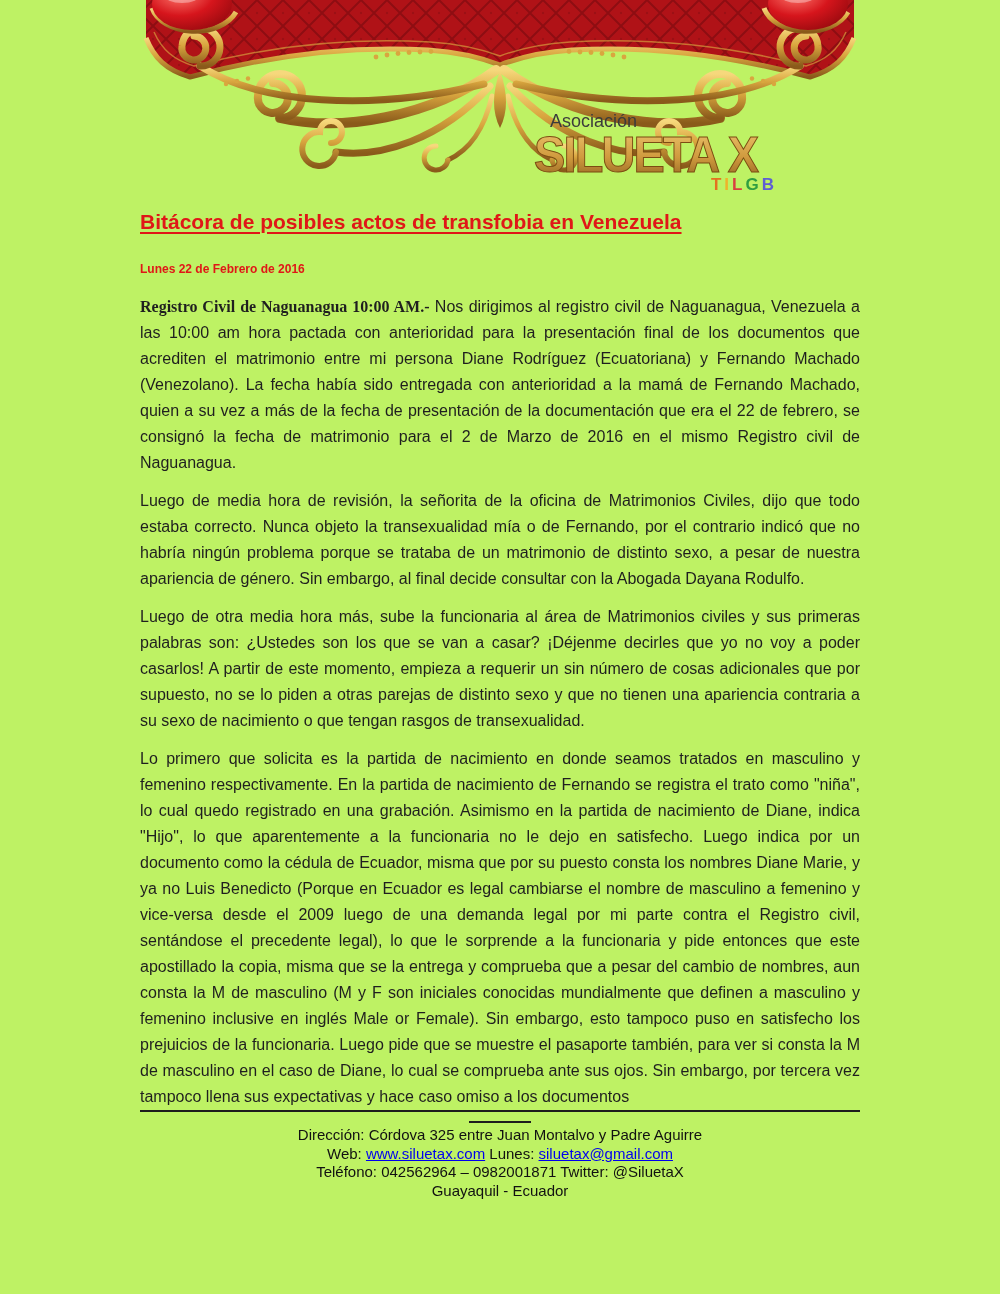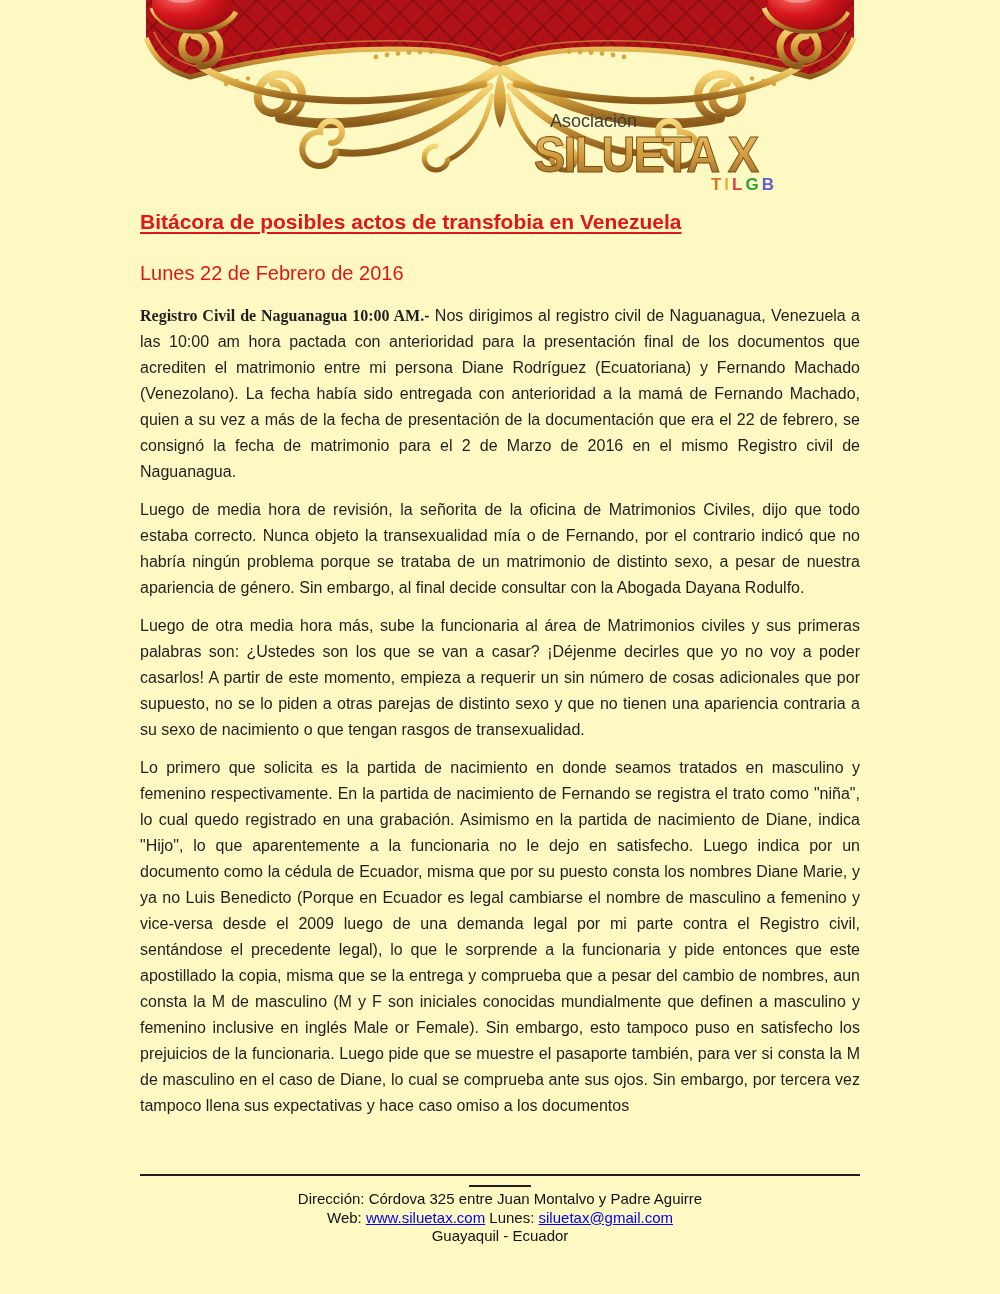--- a/index.html
+++ b/index.html
@@ -1,58 +1,58 @@
 <!DOCTYPE html>
 <html><head>
 <meta charset="utf-8">
 <style>
   html,body{margin:0;padding:0;background:#ffffff;}
   .page{
     position:relative;
     width:1000px;height:1294px;
     margin:0 auto;
-    background:#fef9c3;
+    background:#bef264;
     font-family:"Liberation Sans",sans-serif;
     color:#1f1f1f;
     overflow:hidden;
   }
   .content{width:720px;margin:0 auto;}
   
   .letterhead{width:720px;height:200px;margin:0 auto;position:relative;}
   .banner-svg{display:block;width:720px;height:200px;}
   
   .doc-title{
     margin:10px 0 0;
     text-align:left;
     font-size:21px;
     font-weight:bold;
     color:#e01717;
     text-decoration:underline;
     text-underline-offset:3px;
   }
   .date-heading{
     margin:28px 0 0;
-    font-size:20px;
-    font-weight:normal;
+    font-size:12px;
+    font-weight:bold;
     color:#e01717;
   }
   
   .doc-body{margin-top:18px;}
   .doc-body p{
     margin:12px 0 0;
     font-size:16px;
     line-height:26px;
     text-align:justify;
     color:#1f1f1f;
   }
   .doc-body p .lead{font-weight:bold;font-family:Liberation Serif, serif;}
   
   .page-footer{
     position:absolute;
-    left:140px;top:1174px;
+    left:140px;top:1110px;
     width:720px;
     text-align:center;
     font-size:15px;
     line-height:18.5px;
     color:#111111;
   }
   .sep-long{border-top:2px solid #1d1d1d;height:0;}
   .sep-short{width:62px;border-top:2px solid #1d1d1d;height:0;margin:9px auto 3px;}
   .page-footer a{color:#0000ee;text-decoration:underline;cursor:pointer;}
   .footer-line{white-space:nowrap;}
@@ -153,16 +153,17 @@
   <footer class="page-footer">
     <div class="sep-long"></div>
     <div class="sep-short"></div>
     <div class="footer-line">Dirección: Córdova 325 entre Juan Montalvo y Padre Aguirre</div>
     <div class="footer-line">
       <span>Web:</span>
       <a>www.siluetax.com</a>
       <span>Lunes:</span>
       <a>siluetax@gmail.com</a>
     </div>
+    <div class="footer-line">Teléfono: 042562964 – 0982001871 Twitter: @SiluetaX</div>
     <div class="footer-line">Guayaquil - Ecuador</div>
   </footer>
 
 </div>
 
 </body></html>

